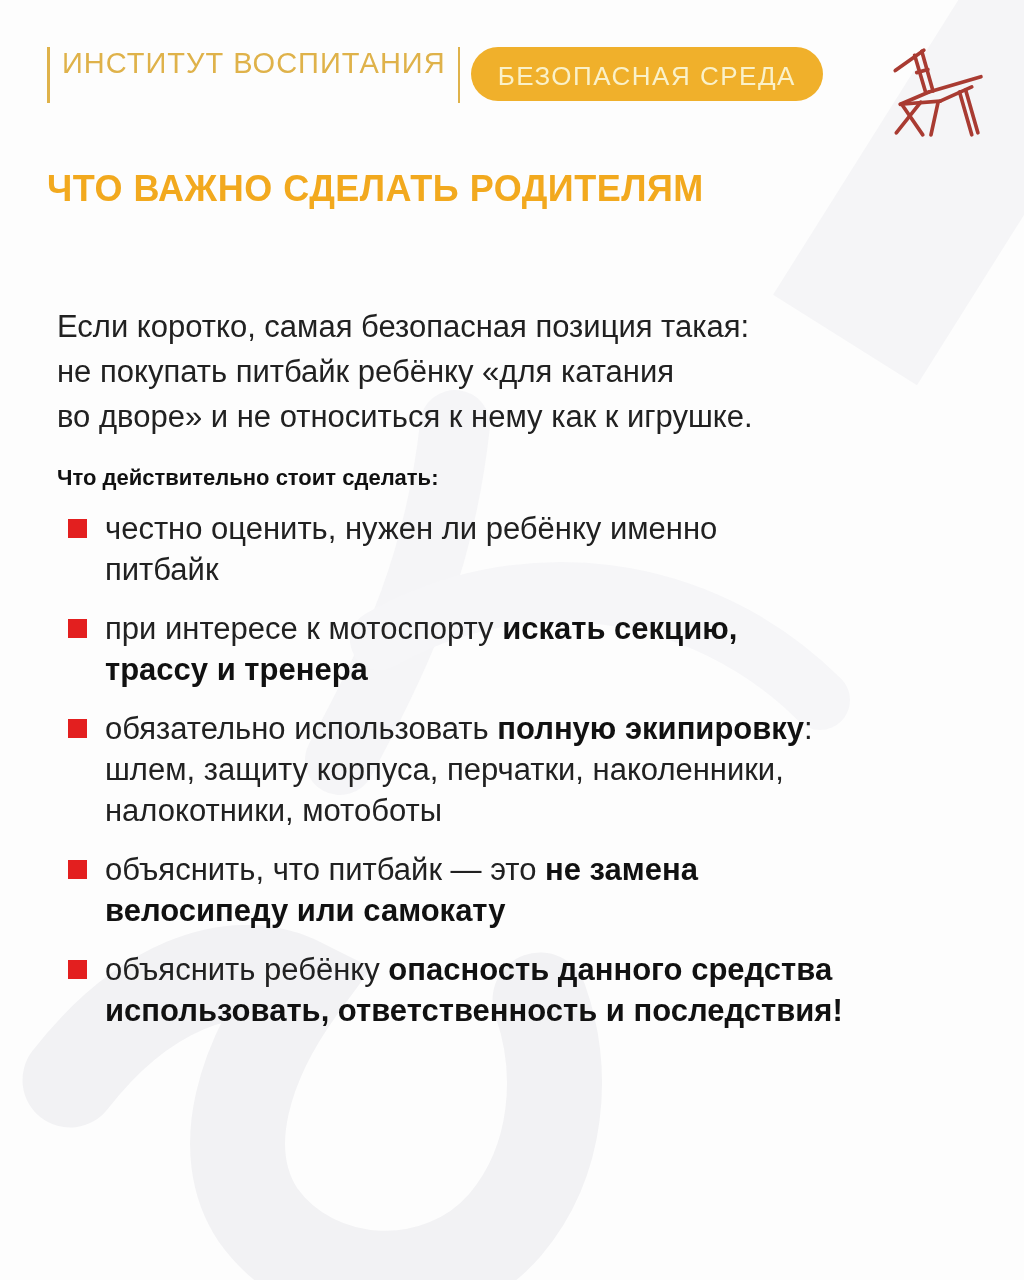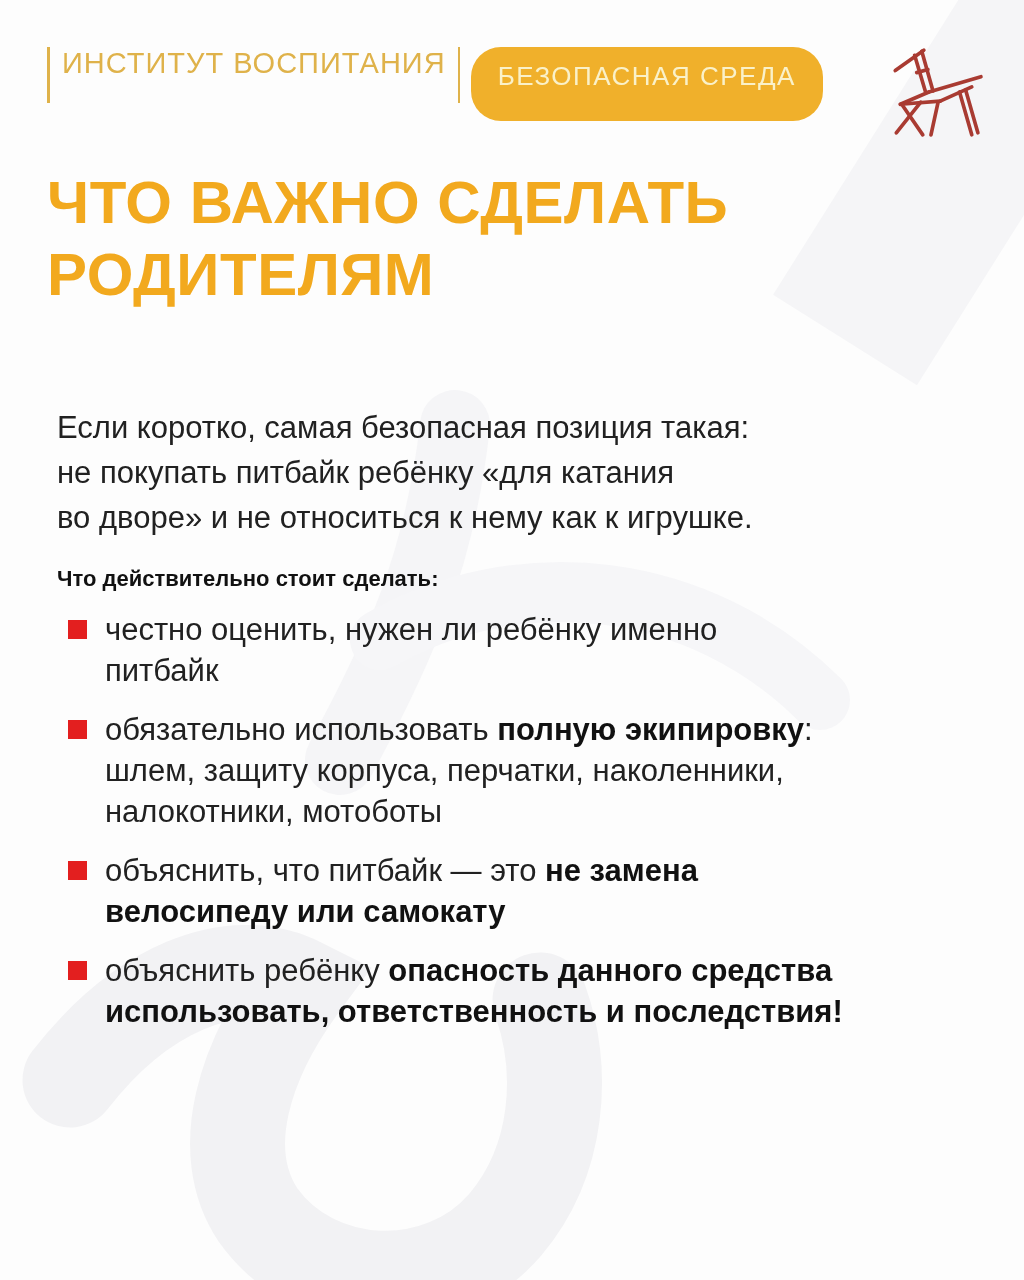--- a/index.html
+++ b/index.html
@@ -33,36 +33,36 @@
     white-space:nowrap;
   }
   .brand-divider{
     width:2px;height:56px;background:var(--gold,#dfb24a);flex:none;
   }
   .safety-badge{
     margin-left:11px;
     background:var(--badge_bg,#f0b02b);
     color:var(--badge_text,#faf1c9);
     font-size:26px;letter-spacing:1.5px;
-    line-height:58px;height:74px;
+    line-height:58px;height:54px;
     padding:0 27px;
     border-radius:30px;
     white-space:nowrap;
   }
   .logo{
     margin-left:auto;
     width:102px;height:102px;
     margin-top:-6px;
     flex:none;
   }
 
   
   .page-title{
     margin:60px 30px 0 47px;
-    font-size:60px;font-weight:700;letter-spacing:.5px;
+    font-size:36px;font-weight:700;letter-spacing:.5px;
     color:var(--amber,#f2a91e);
     line-height:1.2;
   }
 
   
   .intro{
     margin:94px 40px 16px 57px;
     font-size:31px;line-height:45px;
     color:#212121;
     max-width:900px;
@@ -137,20 +137,24 @@
 
     <p class="subheading">Что действительно стоит сделать:</p>
 
     <ul class="checklist">
         <li class="checklist-item">
         <span class="bullet-square"></span>
         <span class="item-text"><span>честно оценить, нужен ли ребёнку именно</span><br><span>питбайк</span></span>
       </li>
         <li class="checklist-item">
         <span class="bullet-square"></span>
+        <span class="item-text"><span>при интересе к мотоспорту </span><b>искать секцию,</b><br><b>трассу и тренера</b></span>
+      </li>
+        <li class="checklist-item">
+        <span class="bullet-square"></span>
         <span class="item-text"><span>обязательно использовать </span><b>полную экипировку</b><span>:</span><br><span>шлем, защиту корпуса, перчатки, наколенники,</span><br><span>налокотники, мотоботы</span></span>
       </li>
         <li class="checklist-item">
         <span class="bullet-square"></span>
         <span class="item-text"><span>объяснить, что питбайк — это </span><b>не замена</b><br><b>велосипеду или самокату</b></span>
       </li>
         <li class="checklist-item">
         <span class="bullet-square"></span>
         <span class="item-text"><span>объяснить ребёнку </span><b>опасность данного средства</b><br><b>использовать, ответственность и последствия!</b></span>
       </li>

